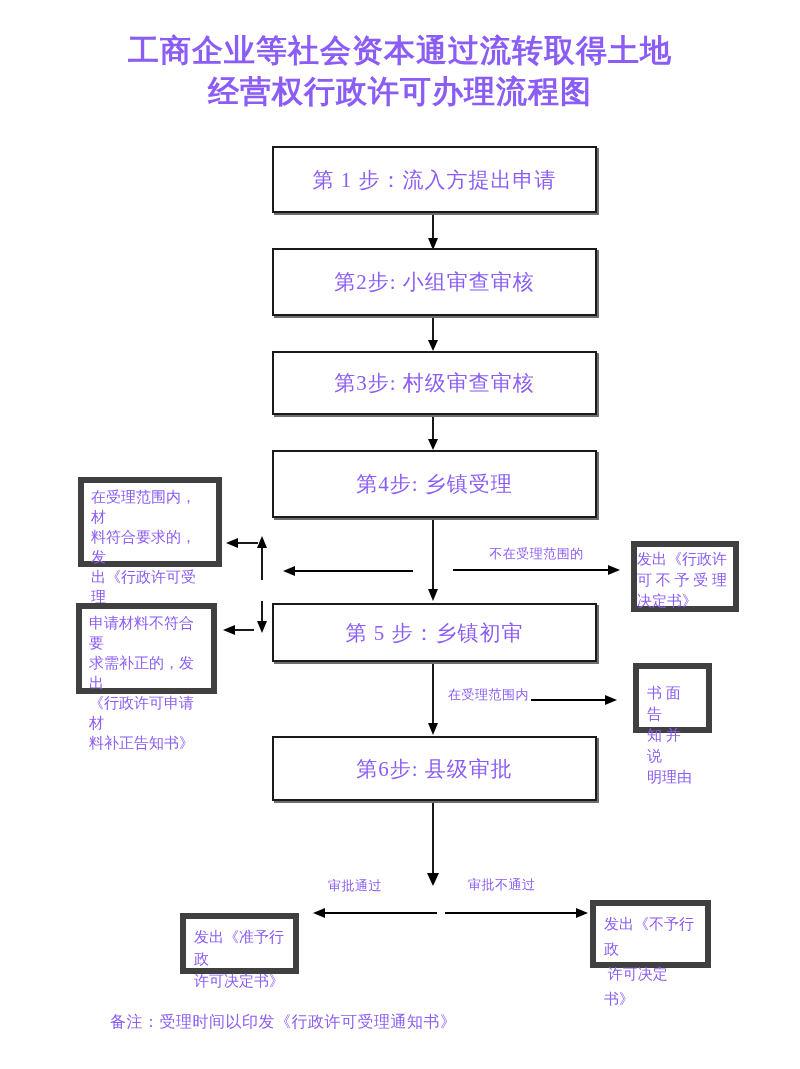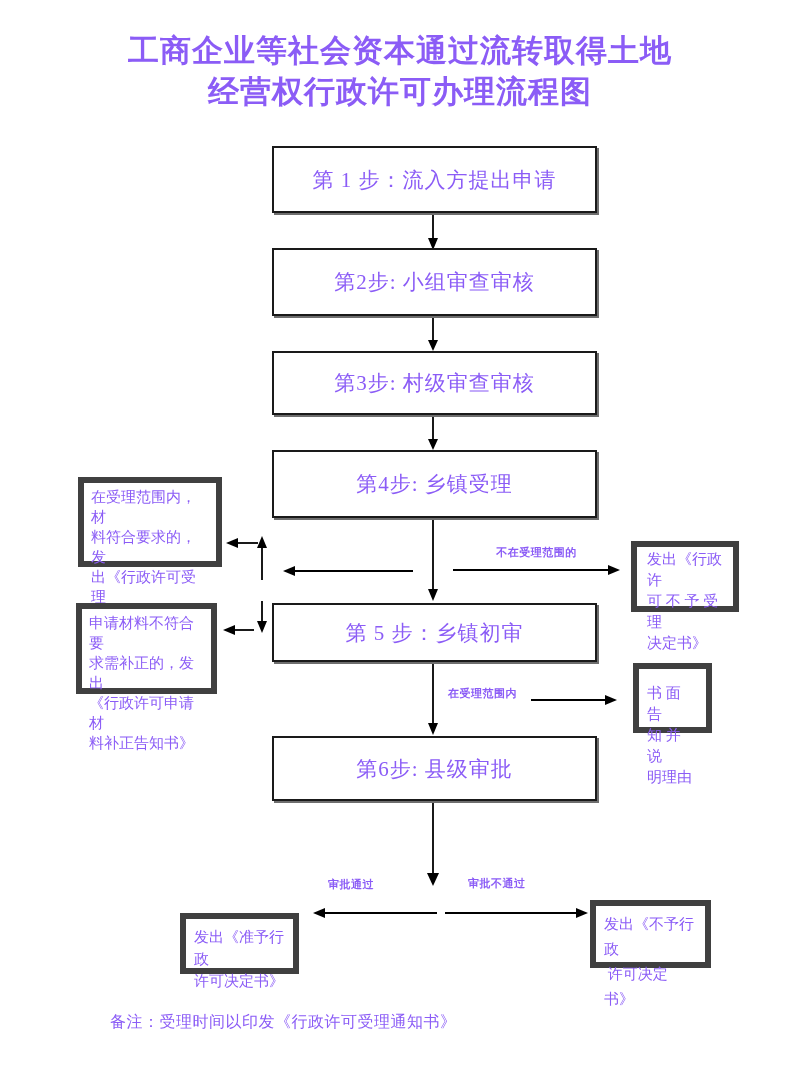--- a/index.html
+++ b/index.html
@@ -25,25 +25,25 @@
   .s3{top:351px;height:64px}
   .s4{top:450px;height:68px}
   .s5{top:603px;height:59px}
   .s6{top:736px;height:65px}
   .note{
     position:absolute;background:#fff;border:6px solid #404040;box-sizing:border-box;
     font-size:15px;line-height:20px;padding:4px 7px;white-space:pre-wrap;z-index:2;
   }
   .nA{left:78px;top:477px;width:144px;height:90px}
   .nB{left:76px;top:603px;width:141px;height:91px}
-  .nC{left:631px;top:541px;width:108px;height:71px;line-height:21px;padding:2px 10px}
+  .nC{left:631px;top:541px;width:108px;height:71px;line-height:21px;padding:2px 0}
   .nC2{left:633px;top:663px;width:79px;height:70px;line-height:21px;padding:14px 8px}
   .nD{left:180px;top:913px;width:119px;height:61px;line-height:22px;padding:7px 8px}
   .nE{left:590px;top:900px;width:121px;height:68px;line-height:25px;padding:6px 8px}
-  .lbl{position:absolute;font-size:11px;letter-spacing:0.5px;z-index:2;white-space:nowrap;font-weight:bold;}
+  .lbl{position:absolute;font-size:13px;letter-spacing:0.5px;z-index:2;white-space:nowrap;}
   .lblScope{left:453px;top:545px;width:167px;text-align:center}
   .lblInit{left:448px;top:686px}
   .lblApproved{left:328px;top:877px}
   .lblNotApproved{left:468px;top:876px}
   .footer{position:absolute;left:110px;top:1012px;font-size:16px;letter-spacing:0.5px;}
 </style>
 </head>
 <body>
 
 <div class="page">

